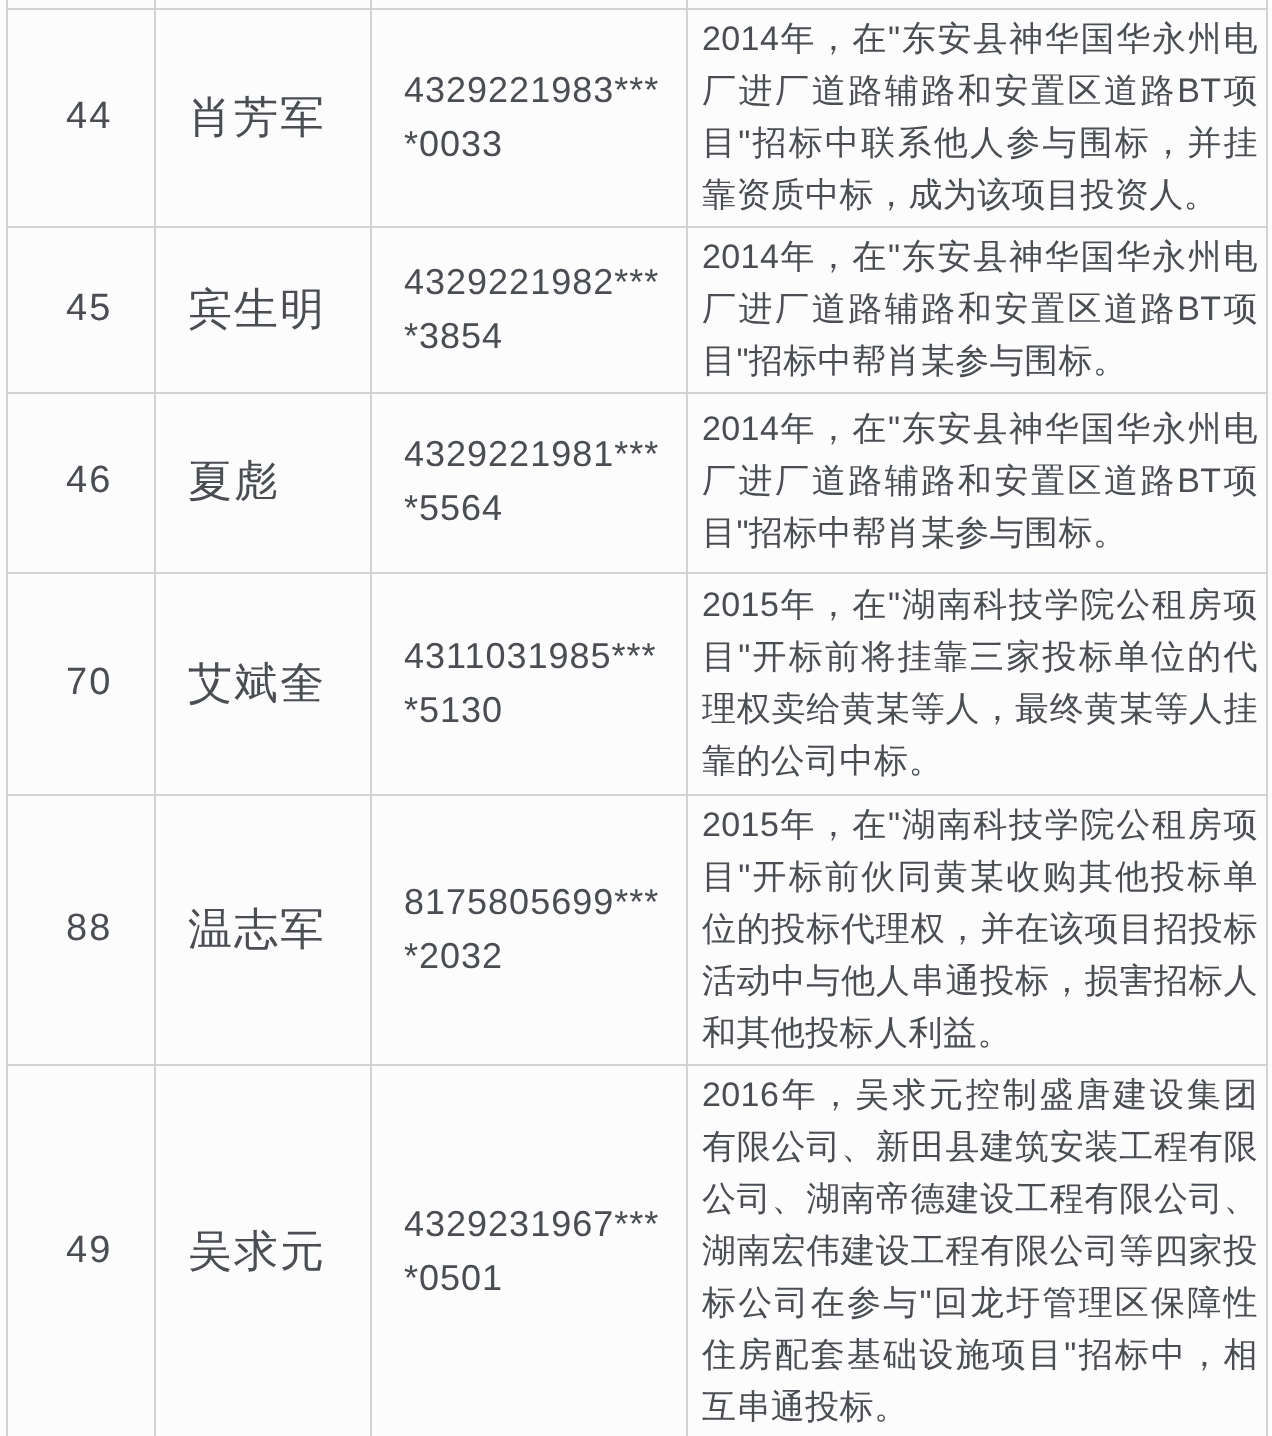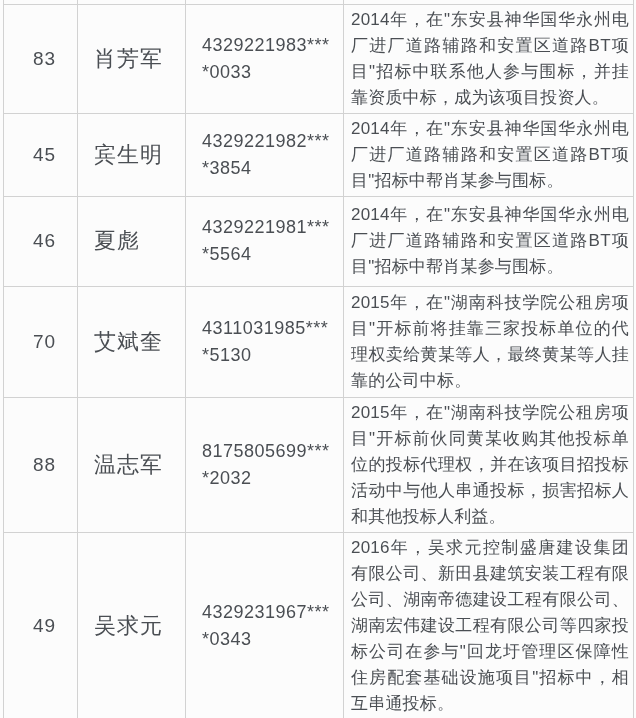--- a/index.html
+++ b/index.html
@@ -67,21 +67,21 @@
 
     <tbody>
         <tr class="partial-top" style="height:4px">
       <td></td>
       <td></td>
       <td></td>
       <td></td>
     </tr>
 
     <tr style="height:109px">
-      <td class="idx">83</td>
+      <td class="idx">44</td>
       <td class="name">肖芳军</td>
       <td class="idnum">4329221983***
 *0033</td>
       <td class="desc">2014年，在"东安县神华国华永州电厂进厂道路辅路和安置区道路BT项目"招标中联系他人参与围标，并挂靠资质中标，成为该项目投资人。</td>
     </tr>
 
     <tr style="height:83px">
       <td class="idx">45</td>
       <td class="name">宾生明</td>
       <td class="idnum">4329221982***
@@ -110,19 +110,19 @@
       <td class="name">温志军</td>
       <td class="idnum">8175805699***
 *2032</td>
       <td class="desc">2015年，在"湖南科技学院公租房项目"开标前伙同黄某收购其他投标单位的投标代理权，并在该项目招投标活动中与他人串通投标，损害招标人和其他投标人利益。</td>
     </tr>
 
     <tr style="height:185px">
       <td class="idx">49</td>
       <td class="name">吴求元</td>
       <td class="idnum">4329231967***
-*0343</td>
+*0501</td>
       <td class="desc">2016年，吴求元控制盛唐建设集团有限公司、新田县建筑安装工程有限公司、湖南帝德建设工程有限公司、湖南宏伟建设工程有限公司等四家投标公司在参与"回龙圩管理区保障性住房配套基础设施项目"招标中，相互串通投标。</td>
     </tr>
 
   </tbody>
     </table>
 </div>
 
 </body></html>

